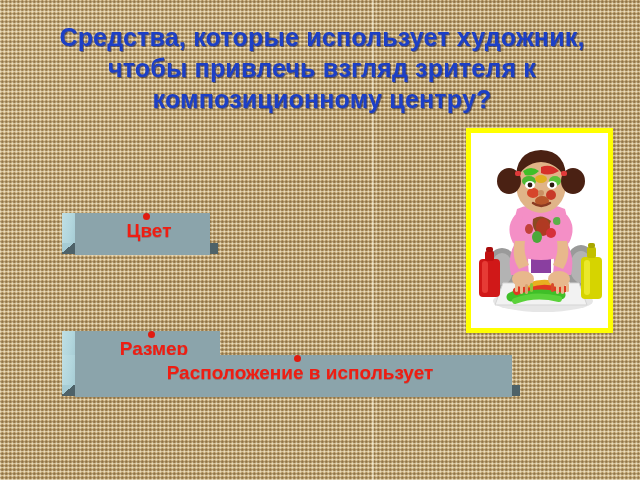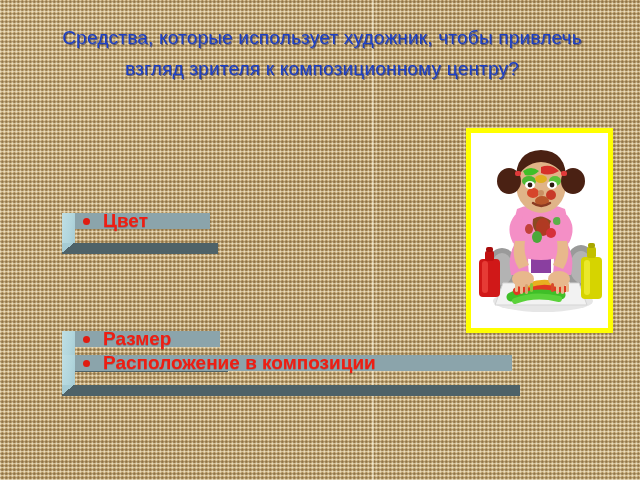--- a/index.html
+++ b/index.html
@@ -51,22 +51,22 @@
   .seam.s1 { left: 372px; }
 
   
   .title {
     position: absolute;
     left: 48px;
     top: 22px;
     width: 548px;
     text-align: center;
     color: #1c3fc6;
-    font-size: 19px;
-    font-weight: normal;
+    font-size: 25px;
+    font-weight: bold;
     line-height: 31px;
     letter-spacing: 0.2px;
     text-shadow:
       1px 1px 0 rgba(18,26,78,0.55),
       -1px 0 0 rgba(255,255,255,0.12);
     white-space: pre-line;
   }
 
   
   .banner {
@@ -81,24 +81,25 @@
     width: 13px;
     height: 30px;
     background: linear-gradient(100deg, #bfdfe4 0%, #b2d6dd 60%, #a6ccd4 100%);
   }
   
   .banner .face {
     position: absolute;
     left: 13px;
     top: 0;
     right: 0;
-    height: 16px;
+    height: 42px;
     background: #8ba4ab;
     display: flex;
     align-items: center;
+    flex-direction: column;
   }
   
   .banner .shadow {
     position: absolute;
     left: 13px;
     top: 30px;
     right: -8px;
     height: 11px;
     background: #4e6268;
   }
@@ -182,21 +183,21 @@
       <span class="label">Размер</span>
     </div>
   </div>
 
   <div class="banner" id="banner-layout">
     <div class="edge"></div>
     <div class="shadow-corner"></div>
     <div class="shadow"></div>
     <div class="face">
       <span class="dot"></span>
-      <span class="label">Расположение в композиции</span>
+      <span class="label">Расположение в использует</span>
     </div>
   </div>
 
   <div class="picture-frame">
     <div class="picture-inner">
       <svg viewBox="0 0 137 195" preserveAspectRatio="none">
         <rect x="0" y="0" width="137" height="195" fill="#ffffff"></rect>
 
         <ellipse cx="72" cy="168" rx="50" ry="11" fill="#d9d9d9" opacity="0.65"></ellipse>
 

